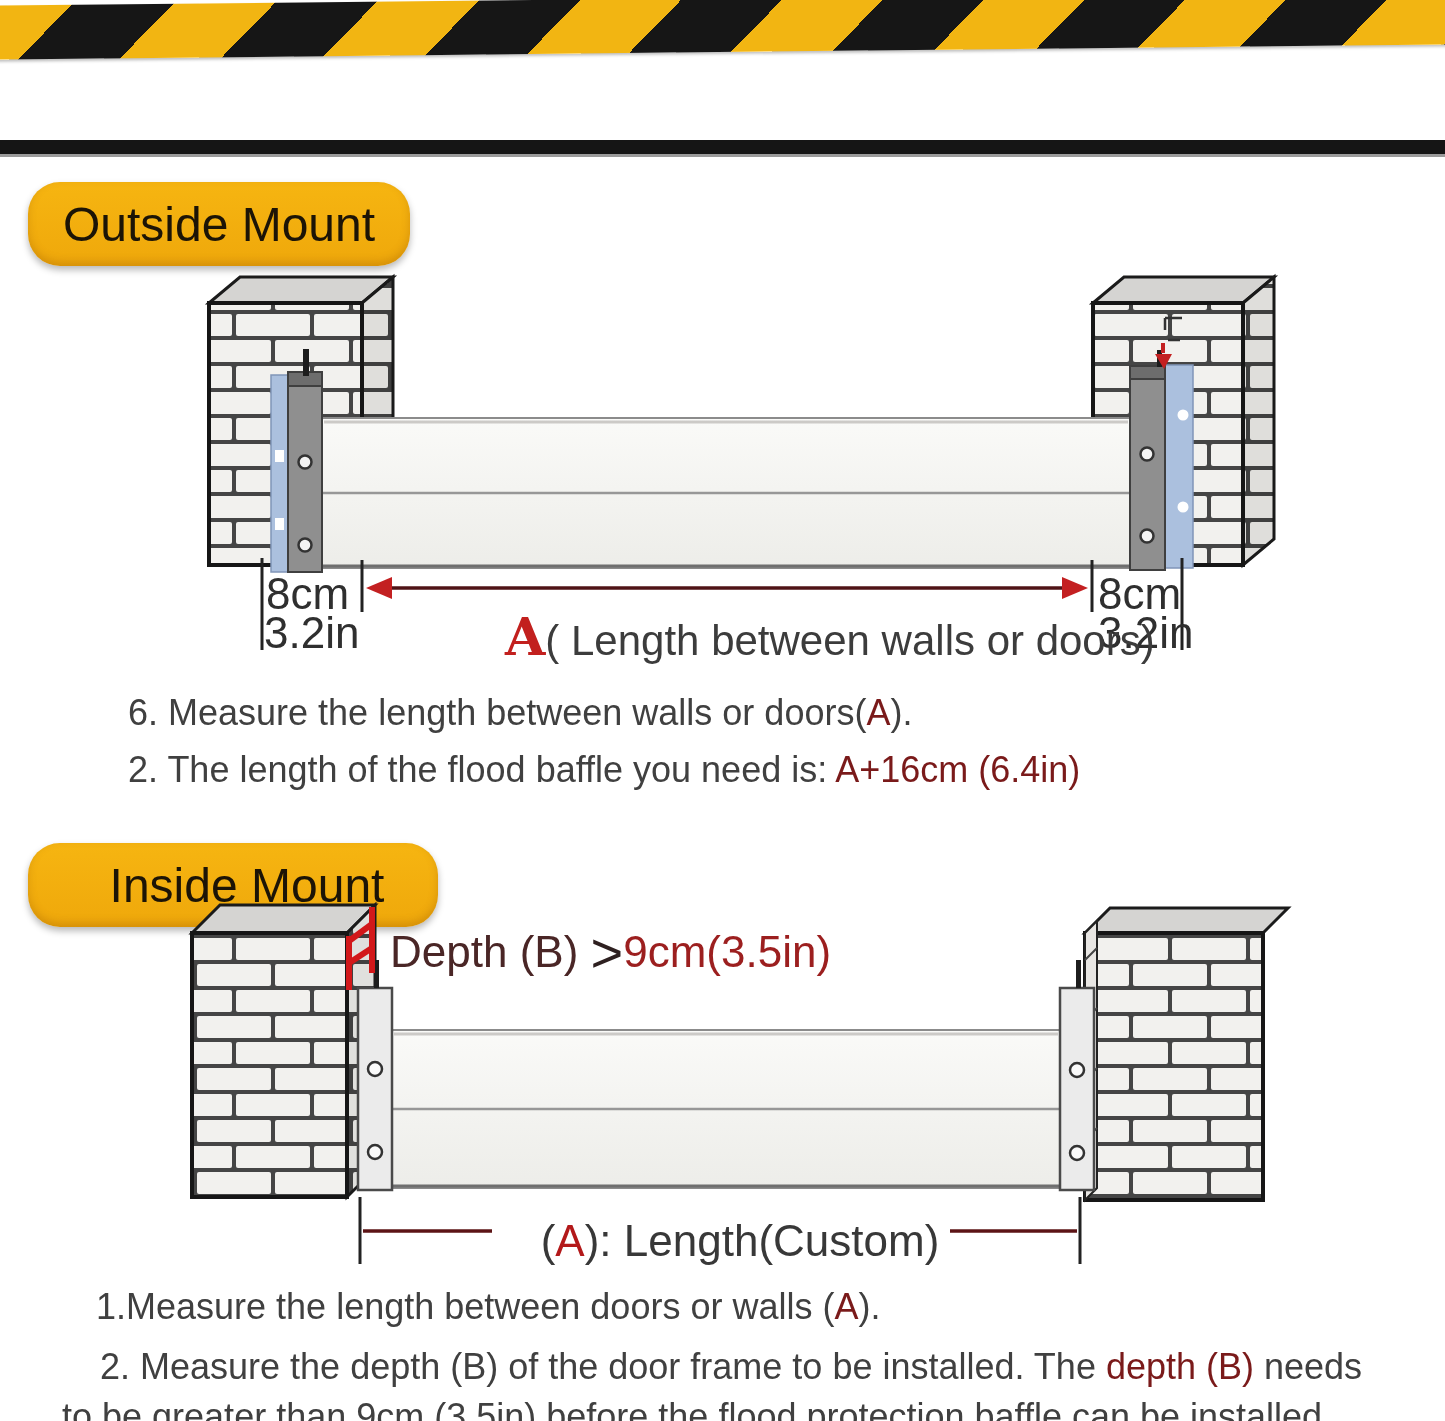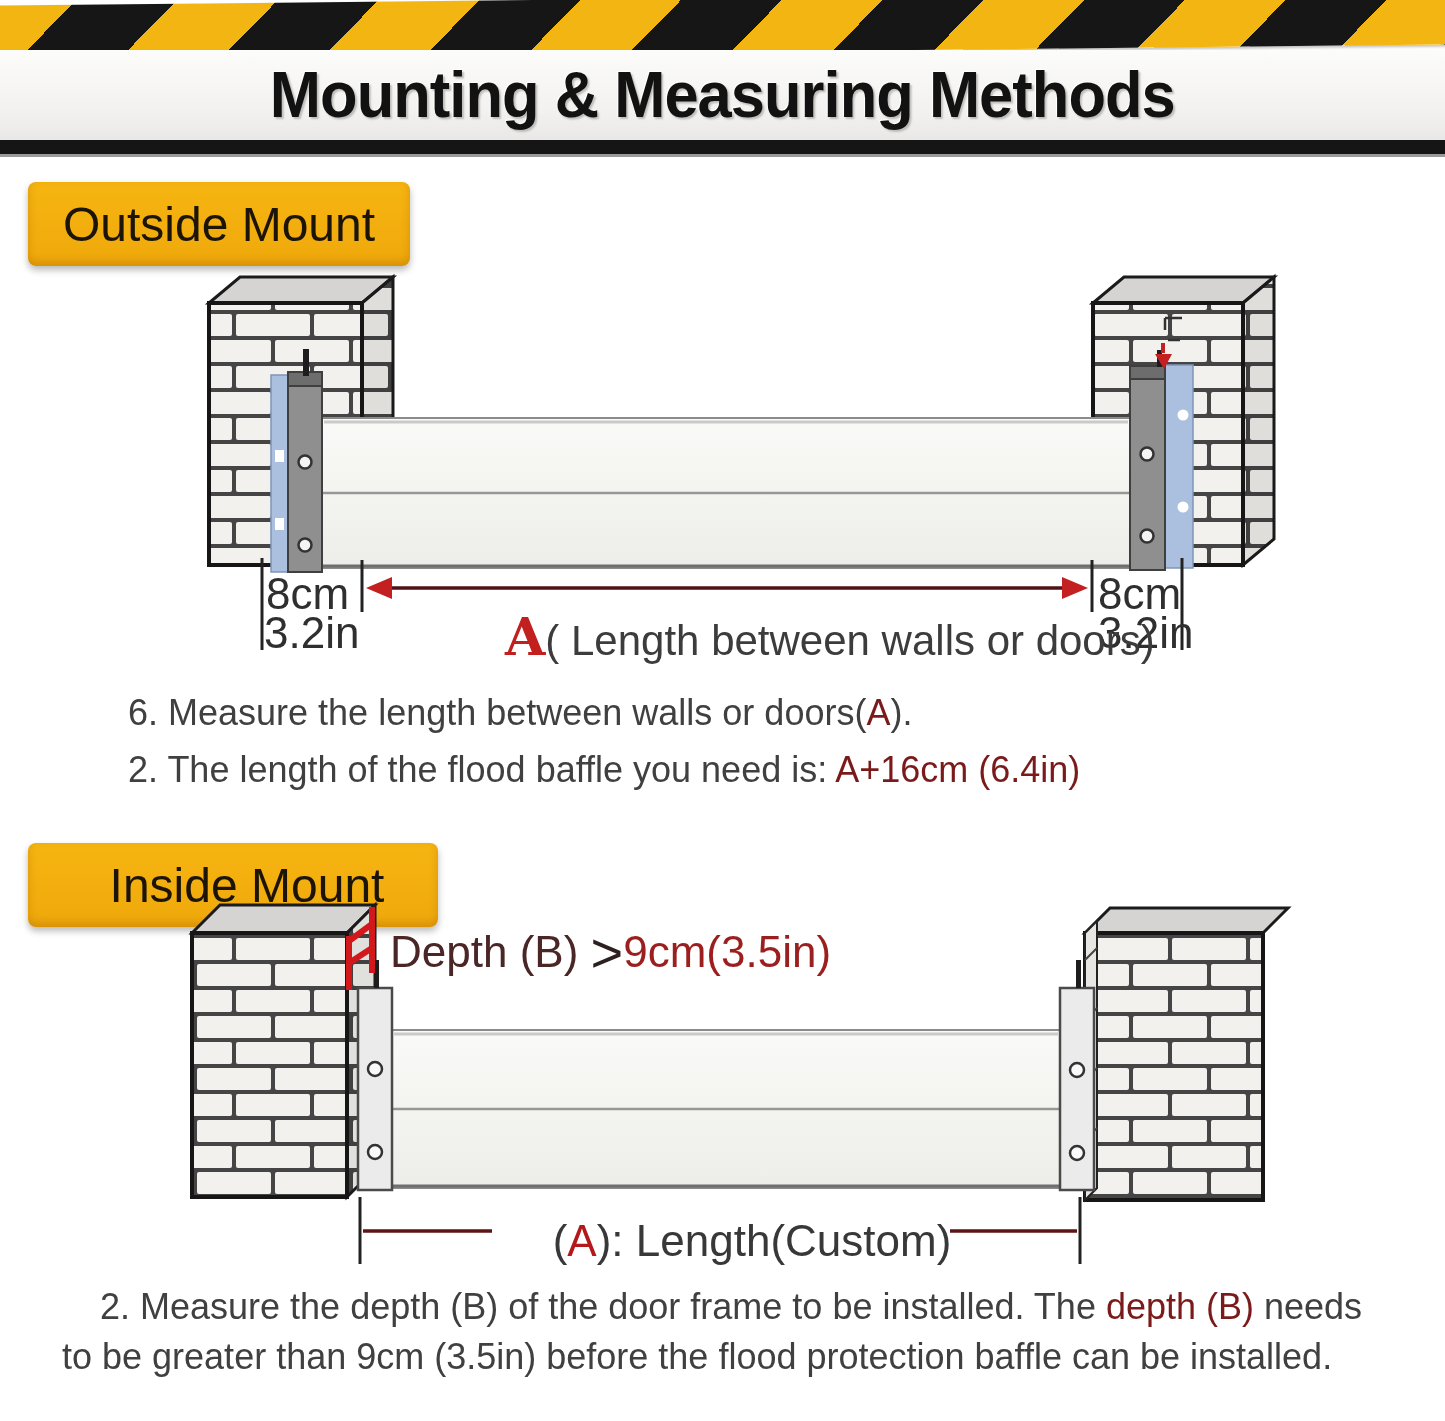--- a/index.html
+++ b/index.html
@@ -13,21 +13,21 @@
     transform:rotate(-0.6deg);box-shadow:0 2px 3px rgba(0,0,0,.25);}
   .title-band{position:absolute;left:0;top:50px;width:1445px;height:90px;
     background:linear-gradient(180deg,#fcfcfb 0%,#f2f1ef 70%,#e9e8e6 100%);
     display:flex;align-items:center;justify-content:center;}
   .title-band h1{margin:0;font-size:64px;font-weight:700;color:#121212;letter-spacing:-1px;
     transform:scaleX(0.96);text-shadow:2px 2px 2px #bdbcba,-1px -1px 0 #ffffff;}
   .black-bar{position:absolute;left:0;top:140px;width:1445px;height:14px;background:#151515;
     border-bottom:3px solid #9a9a9a;}
 
   
-  .badge{position:absolute;left:28px;width:382px;height:84px;border-radius:8px;
+  .badge{position:absolute;left:28px;width:382px;height:84px;border-radius:32px;
     background:linear-gradient(180deg,#F6B511,#EFA80B);
     box-shadow:0 4px 7px rgba(0,0,0,.28), inset 0 -4px 9px rgba(150,85,0,.30);
     display:flex;align-items:center;justify-content:center;
     font-size:48px;color:#1c1406;}
   .badge.outside{top:182px;}
   .badge.inside{top:843px;padding-left:28px;}
 
   
   .dim{position:absolute;font-size:44px;color:#2f2f2f;line-height:1.0;white-space:nowrap;}
   .a-label{position:absolute;left:505px;top:606px;white-space:nowrap;font-size:42px;color:#3c3c3c;}
@@ -38,32 +38,29 @@
   .steps-mid{left:128px;top:692px;}
   .steps-mid .line1{margin-bottom:15px;}
   .steps-bottom{left:62px;top:1286px;}
   .steps-bottom .line1{padding-left:34px;margin-bottom:18px;}
   .steps-bottom .line2{padding-left:38px;margin-bottom:8px;}
   .depth-note{position:absolute;left:390px;top:920px;white-space:nowrap;
     font-size:44px;color:#4a2626;}
   .depth-note .gt{font-size:56px;color:#2e2020;vertical-align:-5px;}
   .depth-note .val{color:#9c1f1f;margin-top:27px;}
   .span-label{position:absolute;left:540px;top:1216px;width:400px;text-align:center;
-    white-space:nowrap;font-size:44px;color:#383838;margin-left:12px;}
+    white-space:nowrap;font-size:44px;color:#383838;}
   .span-label .red{color:#b3191a;}
 </style>
 </head>
 <body>
 
 <div class="page">
 
   <div class="stripe-band"></div>
-  <div class="title-band">
-    <h1>Mounting &amp; Measuring Methods</h1>
-  </div>
   <div class="black-bar"></div>
 
   <div class="badge outside">
     <span>Outside Mount</span>
   </div>
   <div class="badge inside">
     <span>Inside Mount</span>
   </div>
 
   <svg class="abs" style="left:0;top:270px;" width="1445" height="395" viewBox="0 270 1445 395">
@@ -207,17 +204,18 @@
   </svg>
 
   <div class="depth-note">
     <span>Depth (B) </span><span class="gt">&gt;</span><span class="val">9cm(3.5in)</span>
   </div>
   <div class="span-label">
     <span>(</span><span class="red">A</span><span>): Length(Custom)</span>
   </div>
 
   <div class="steps steps-bottom">
+    <div class="line line1"><span>1.Measure the length between doors or walls (</span><span class="em">A</span><span>).</span></div>
     <div class="line line2"><span>2. Measure the depth (B) of the door frame to be installed. The </span><span class="em">depth (B)</span><span> needs</span></div>
     <div class="line"><span>to be greater than 9cm (3.5in) before the flood protection baffle can be installed.</span><span class="em"></span><span></span></div>
   </div>
 
 </div>
 
 </body></html>

